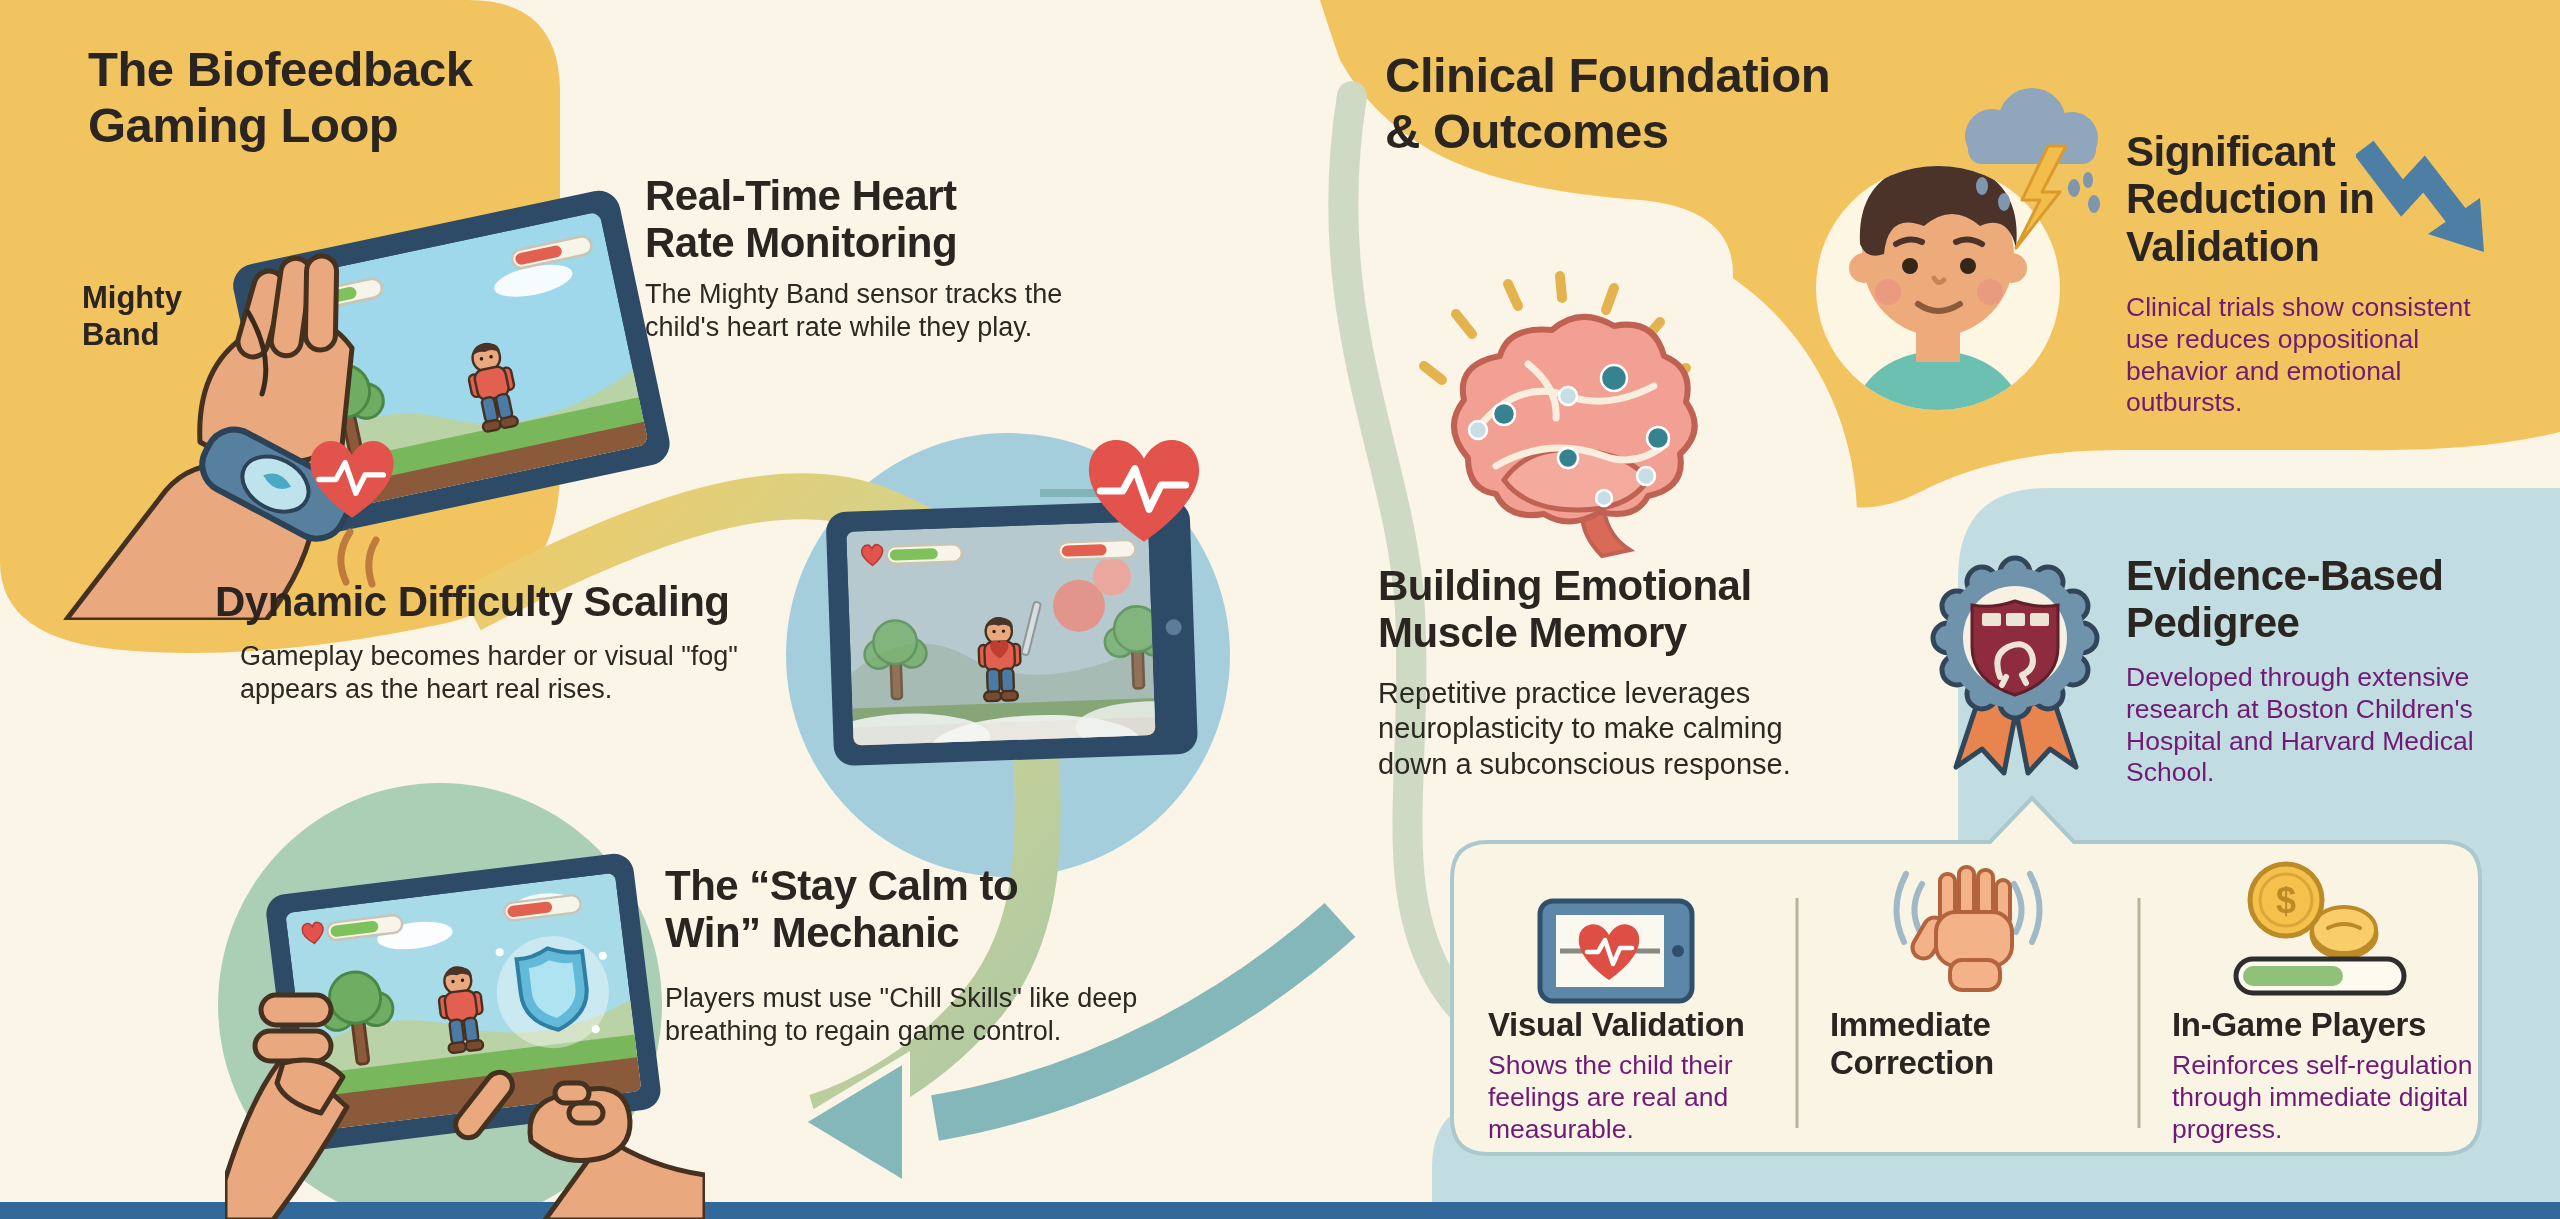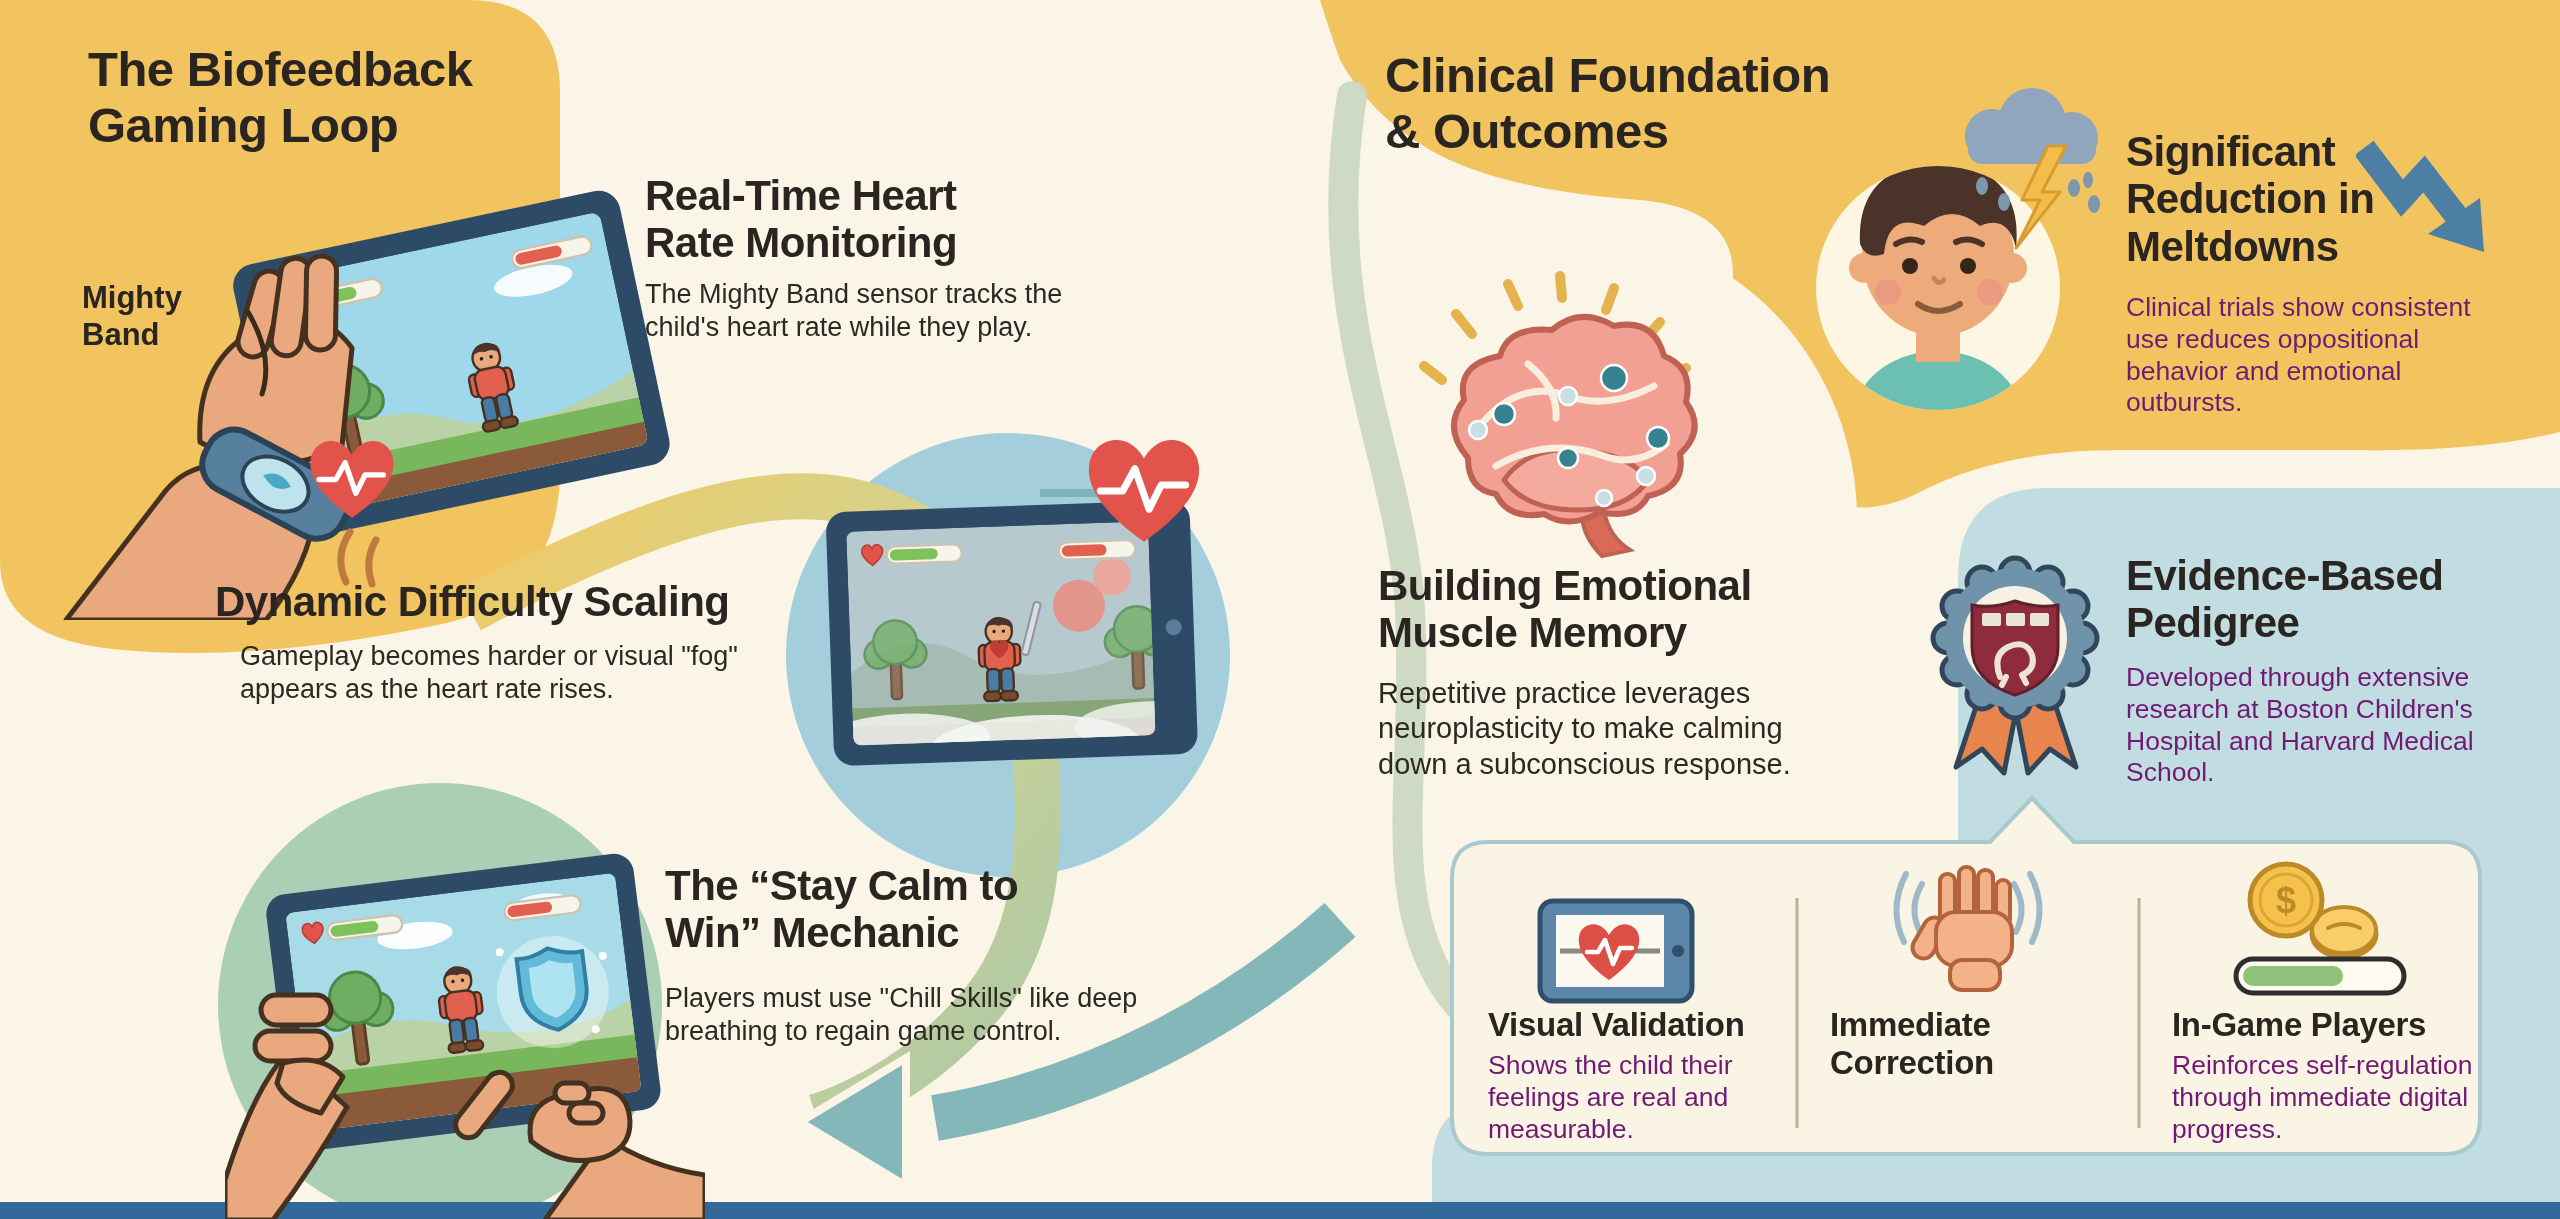--- a/index.html
+++ b/index.html
@@ -380,28 +380,28 @@
 
 
 <div class="h1" style="left:88px;top:42px;width:440px">The Biofeedback Gaming Loop</div>
 
 <div class="h2" style="left:645px;top:172px;width:370px">Real-Time Heart Rate Monitoring</div>
 <div class="body-txt" style="left:645px;top:278px;width:470px">The Mighty Band sensor tracks the child's heart rate while they play.</div>
 
 <div class="label" style="left:82px;top:280px;width:150px">Mighty Band</div>
 
 <div class="h2 ta-r" style="left:215px;top:578px;width:545px">Dynamic Difficulty Scaling</div>
-<div class="body-txt ta-r" style="left:240px;top:640px;width:520px">Gameplay becomes harder or visual "fog" appears as the heart rate rises.</div>
+<div class="body-txt ta-r" style="left:240px;top:640px;width:520px">Gameplay becomes harder or visual "fog" appears as the heart real rises.</div>
 
 <div class="h2" style="left:665px;top:862px;width:410px">The “Stay Calm to Win” Mechanic</div>
 <div class="body-txt" style="left:665px;top:982px;width:540px">Players must use "Chill Skills" like deep breathing to regain game control.</div>
 
 <div class="h1" style="left:1385px;top:48px;width:490px">Clinical Foundation &amp; Outcomes</div>
 
-<div class="h2" style="left:2126px;top:128px;width:300px">Significant Reduction in Meltdowns</div>
+<div class="h2" style="left:2126px;top:128px;width:300px">Significant Reduction in Validation</div>
 <div class="body-sm" style="left:2126px;top:292px;width:350px">Clinical trials show consistent use reduces oppositional behavior and emotional outbursts.</div>
 
 <div class="h2" style="left:1378px;top:562px;width:420px">Building Emotional Muscle Memory</div>
 <div class="body-txt" style="left:1378px;top:676px;width:445px;font-size:29px">Repetitive practice leverages neuroplasticity to make calming down a subconscious response.</div>
 
 <div class="h2" style="left:2126px;top:552px;width:340px">Evidence-Based Pedigree</div>
 <div class="body-sm" style="left:2126px;top:662px;width:372px">Developed through extensive research at Boston Children's Hospital and Harvard Medical School.</div>
 
 <div class="h3" style="left:1488px;top:1006px;width:300px">Visual Validation</div>
 <div class="body-sm" style="left:1488px;top:1050px;width:290px">Shows the child their feelings are real and measurable.</div>

